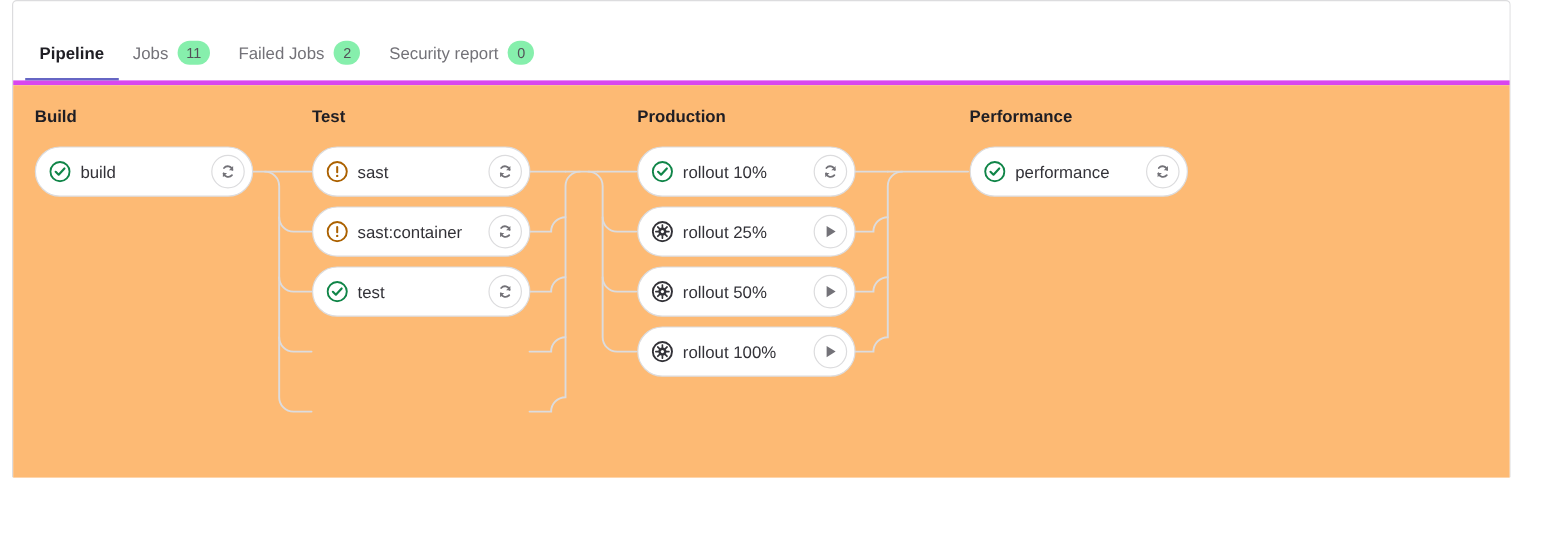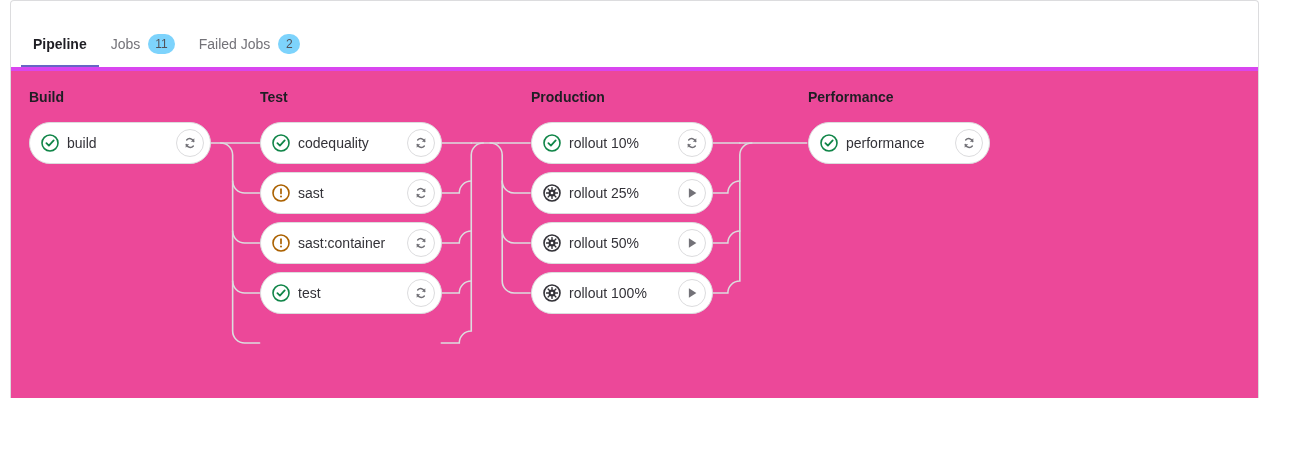--- a/index.html
+++ b/index.html
@@ -57,33 +57,33 @@
     background: #6666c4;
   }
   .tab-badge {
     display: inline-flex;
     align-items: center;
     justify-content: center;
     min-width: 22px;
     height: 20px;
     padding: 0 7px;
     border-radius: 10px;
-    background: #7dd3fc;
+    background: #86efac;
     color: #535158;
     font-size: 12px;
     font-weight: normal;
     line-height: 1;
   }
 
   
   .canvas {
     position: absolute;
     left: 0; top: 70px; right: 0;
     height: 327px;
-    background: #ec4899;
+    background: #fdba74;
     overflow: hidden;
   }
 
   .edges { position: absolute; left: 0; top: 0; width: 100%; height: 100%; pointer-events: none; }
 
   .stage {
     position: absolute;
     top: 0;
   }
   .stage-title {
@@ -143,20 +143,24 @@
         <div class="tab active">
           <span>Pipeline</span>
         </div>
         <div class="tab">
           <span>Jobs</span>
           <span class="tab-badge">11</span>
         </div>
         <div class="tab">
           <span>Failed Jobs</span>
           <span class="tab-badge">2</span>
+        </div>
+        <div class="tab">
+          <span>Security report</span>
+          <span class="tab-badge">0</span>
         </div>
       </div>
 
     <div class="canvas">
       <svg class="edges" id="edges" viewBox="0 0 1249 327" preserveAspectRatio="none">
           <path d="M 200 72 H 249" fill="none" stroke="#dcdcde" stroke-width="1.6" stroke-linecap="round"></path>
           <path d="M 210 72 a 12 12 0 0 1 12 12 V 260 a 12 12 0 0 0 12 12 H 249" fill="none" stroke="#dcdcde" stroke-width="1.6" stroke-linecap="round"></path>
           <path d="M 222 110 a 12 12 0 0 0 12 12 H 249" fill="none" stroke="#dcdcde" stroke-width="1.6" stroke-linecap="round"></path>
           <path d="M 222 160 a 12 12 0 0 0 12 12 H 249" fill="none" stroke="#dcdcde" stroke-width="1.6" stroke-linecap="round"></path>
           <path d="M 222 210 a 12 12 0 0 0 12 12 H 249" fill="none" stroke="#dcdcde" stroke-width="1.6" stroke-linecap="round"></path>
@@ -195,35 +199,20 @@
                   </svg>
                 </button>
               </div>
             </div>
           </div>
           <div class="stage" style="left: 249px; width: 218px;">
             <div class="stage-title" style="left: 0px;">Test</div>
             <div class="jobs" style="left: 0px;">
               <div class="job" style="width: 182px; margin-bottom: 8px;">
                 <svg viewBox="0 0 18 18" width="18" height="18" class="job-icon">
-                  <circle cx="9" cy="9" r="8" fill="none" stroke="#108548" stroke-width="1.6"></circle>
-                  <path d="M5.4 9.2 L7.9 11.6 L12.7 6.4" fill="none" stroke="#108548" stroke-width="1.8" stroke-linecap="round" stroke-linejoin="round"></path>
-                </svg>
-                <span class="job-name">codequality</span>
-                <button class="job-action">
-                  <svg viewBox="0 0 16 16" width="14" height="14">
-                    <path d="M12.2 6.4 A4.6 4.6 0 0 0 4.2 4.6" fill="none" stroke="#737278" stroke-width="1.7" stroke-linecap="round"></path>
-                    <path d="M12.9 2.6 L12.9 6.7 L8.9 6.7 Z" fill="#737278"></path>
-                    <path d="M3.8 9.6 A4.6 4.6 0 0 0 11.8 11.4" fill="none" stroke="#737278" stroke-width="1.7" stroke-linecap="round"></path>
-                    <path d="M3.1 13.4 L3.1 9.3 L7.1 9.3 Z" fill="#737278"></path>
-                  </svg>
-                </button>
-              </div>
-              <div class="job" style="width: 182px; margin-bottom: 8px;">
-                <svg viewBox="0 0 18 18" width="18" height="18" class="job-icon">
                   <circle cx="9" cy="9" r="8" fill="none" stroke="#ab6100" stroke-width="1.6"></circle>
                   <rect x="8.15" y="4.3" width="1.7" height="6" rx="0.85" fill="#ab6100"></rect>
                   <circle cx="9" cy="12.6" r="1" fill="#ab6100"></circle>
                 </svg>
                 <span class="job-name">sast</span>
                 <button class="job-action">
                   <svg viewBox="0 0 16 16" width="14" height="14">
                     <path d="M12.2 6.4 A4.6 4.6 0 0 0 4.2 4.6" fill="none" stroke="#737278" stroke-width="1.7" stroke-linecap="round"></path>
                     <path d="M12.9 2.6 L12.9 6.7 L8.9 6.7 Z" fill="#737278"></path>
                     <path d="M3.8 9.6 A4.6 4.6 0 0 0 11.8 11.4" fill="none" stroke="#737278" stroke-width="1.7" stroke-linecap="round"></path>

